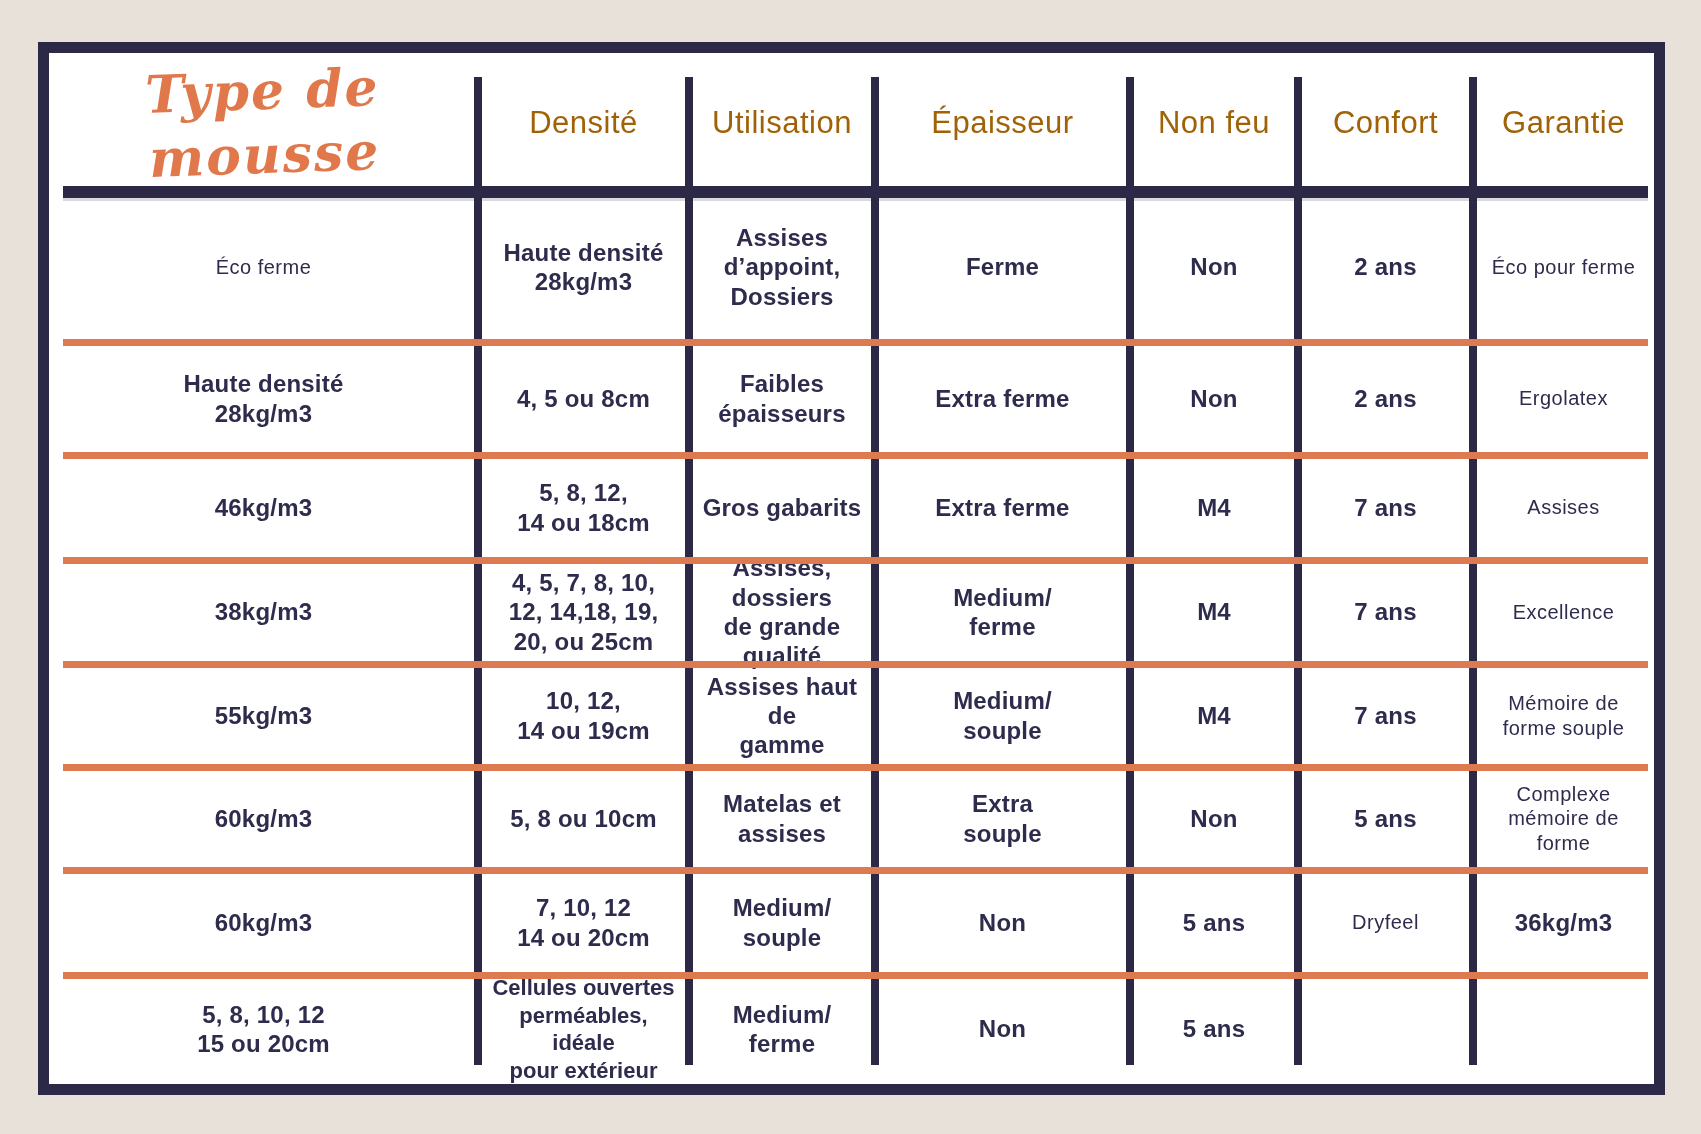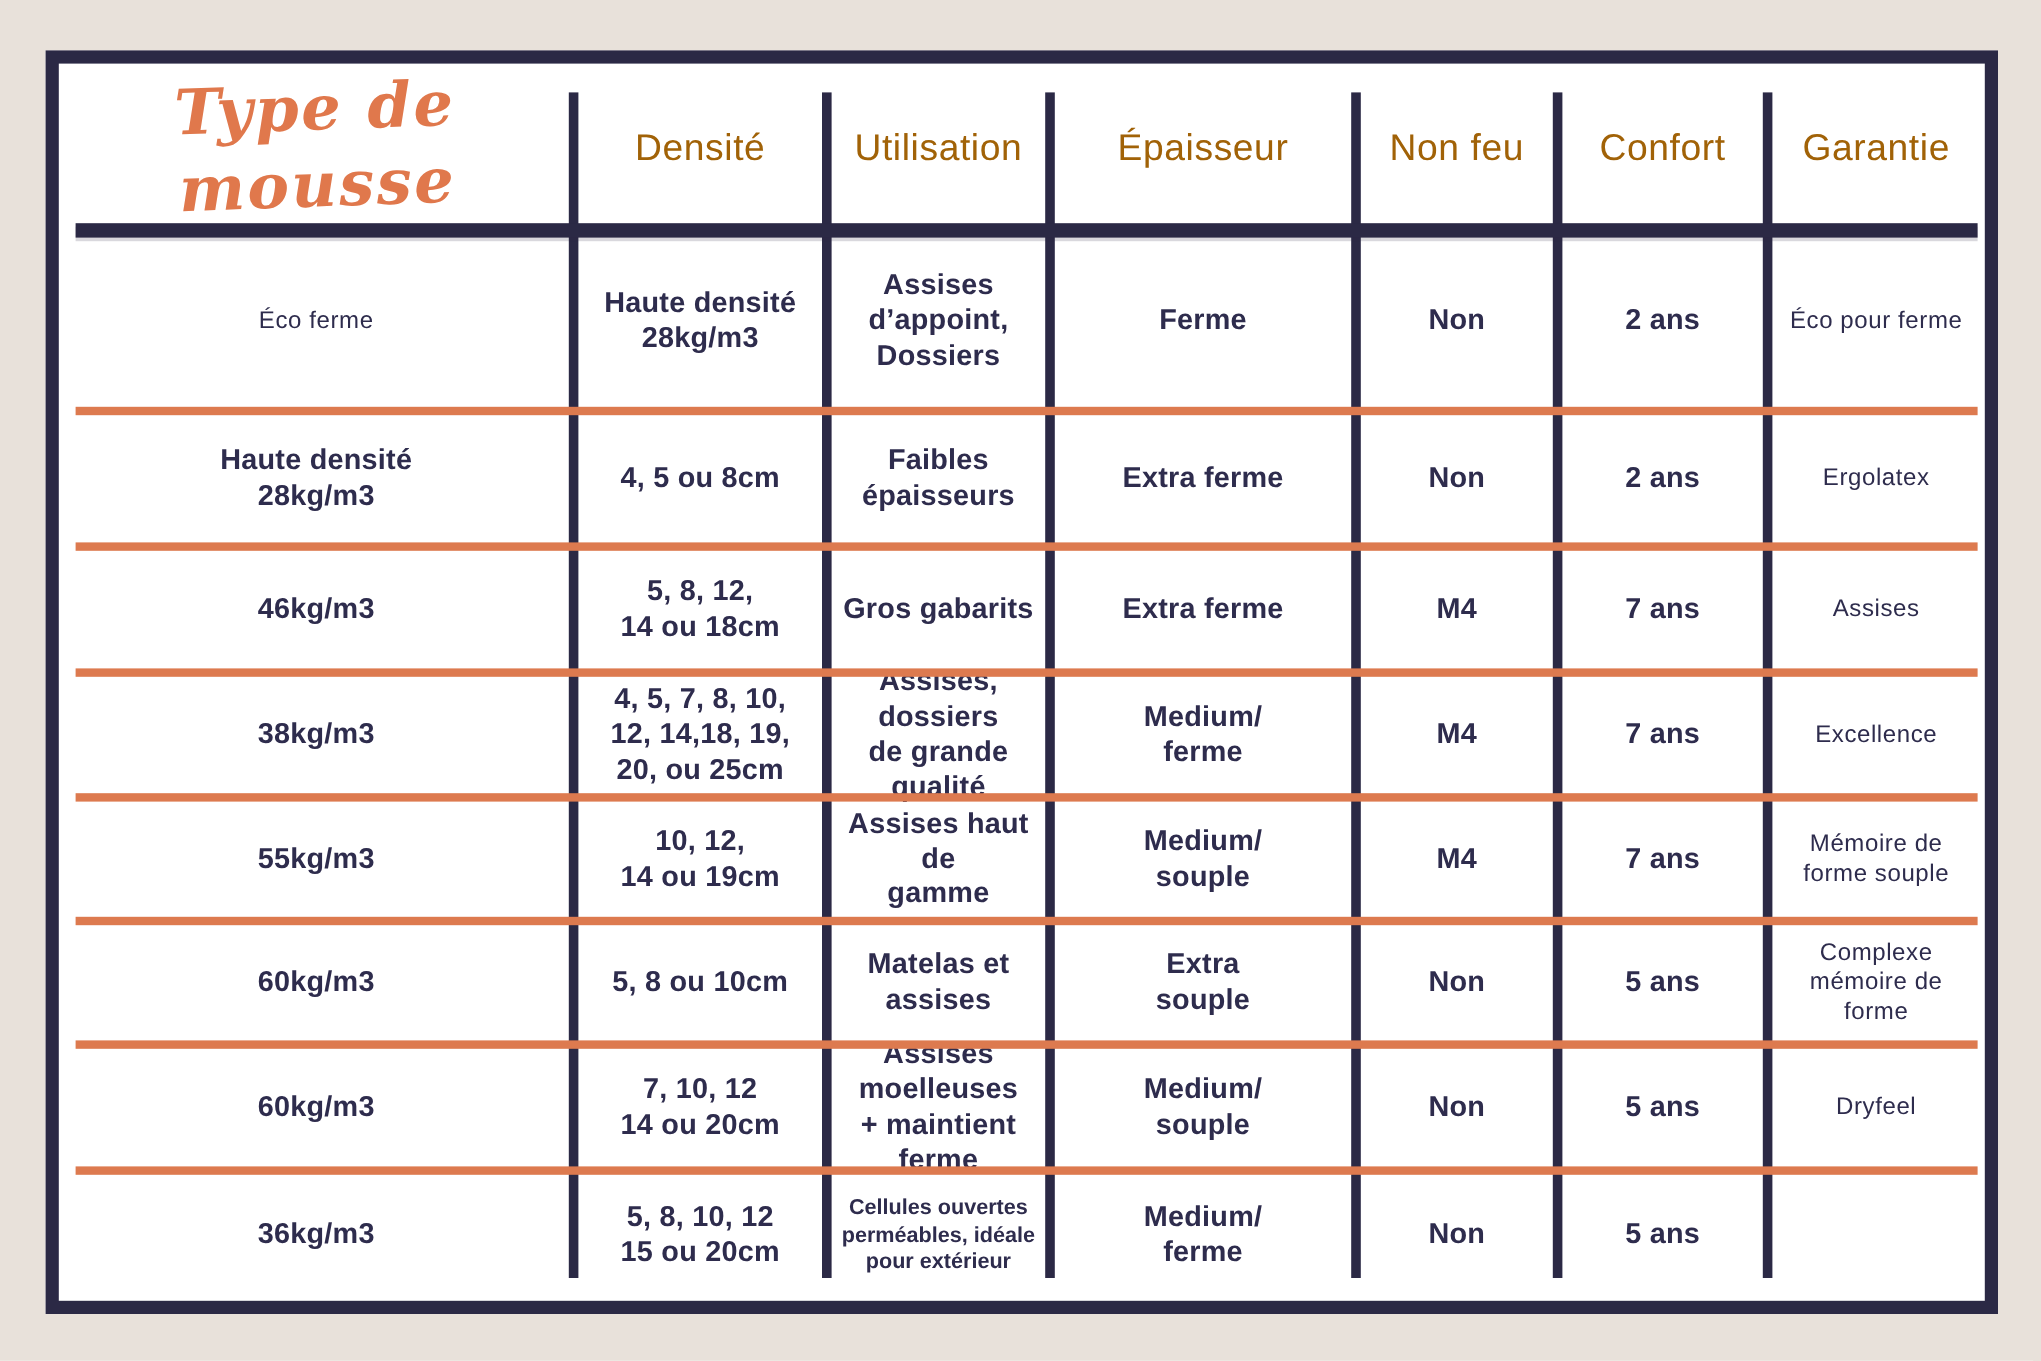--- a/index.html
+++ b/index.html
@@ -41,21 +41,21 @@
   .col-header{
     font-size:31px;font-weight:400;color:#a16207;letter-spacing:0.5px;
   }
   .row-label{
     font-size:20px;font-weight:400;letter-spacing:0.5px;
   }
   .val{
     font-size:24px;font-weight:bold;letter-spacing:0.2px;
   }
   .val-sm{
-    font-size:18px;font-weight:bold;line-height:1.25;
+    font-size:22px;font-weight:bold;line-height:1.25;
   }
   
   .vline{
     position:absolute;top:24px;bottom:19px;width:8px;
     background:#2b2945;z-index:1;
   }
   .v1{left:425px;} .v2{left:636px;} .v3{left:822px;}
   .v4{left:1077px;} .v5{left:1245px;} .v6{left:1420px;}
   
   .header-underline{
@@ -143,22 +143,20 @@
       <div class="cell val">Matelas et assises</div>
       <div class="cell val">Extra
 souple</div>
       <div class="cell val">Non</div>
       <div class="cell val">5 ans</div>
 
       <div class="cell row-label">Complexe mémoire de forme</div>
       <div class="cell val">60kg/m3</div>
       <div class="cell val">7, 10, 12
 14 ou 20cm</div>
-      <div class="cell val">Assises moelleuses
-+ maintient ferme</div>
       <div class="cell val">Medium/
 souple</div>
       <div class="cell val">Non</div>
       <div class="cell val">5 ans</div>
 
       <div class="cell row-label">Dryfeel</div>
       <div class="cell val">36kg/m3</div>
       <div class="cell val">5, 8, 10, 12
 15 ou 20cm</div>
       <div class="cell val-sm cell">Cellules ouvertes

